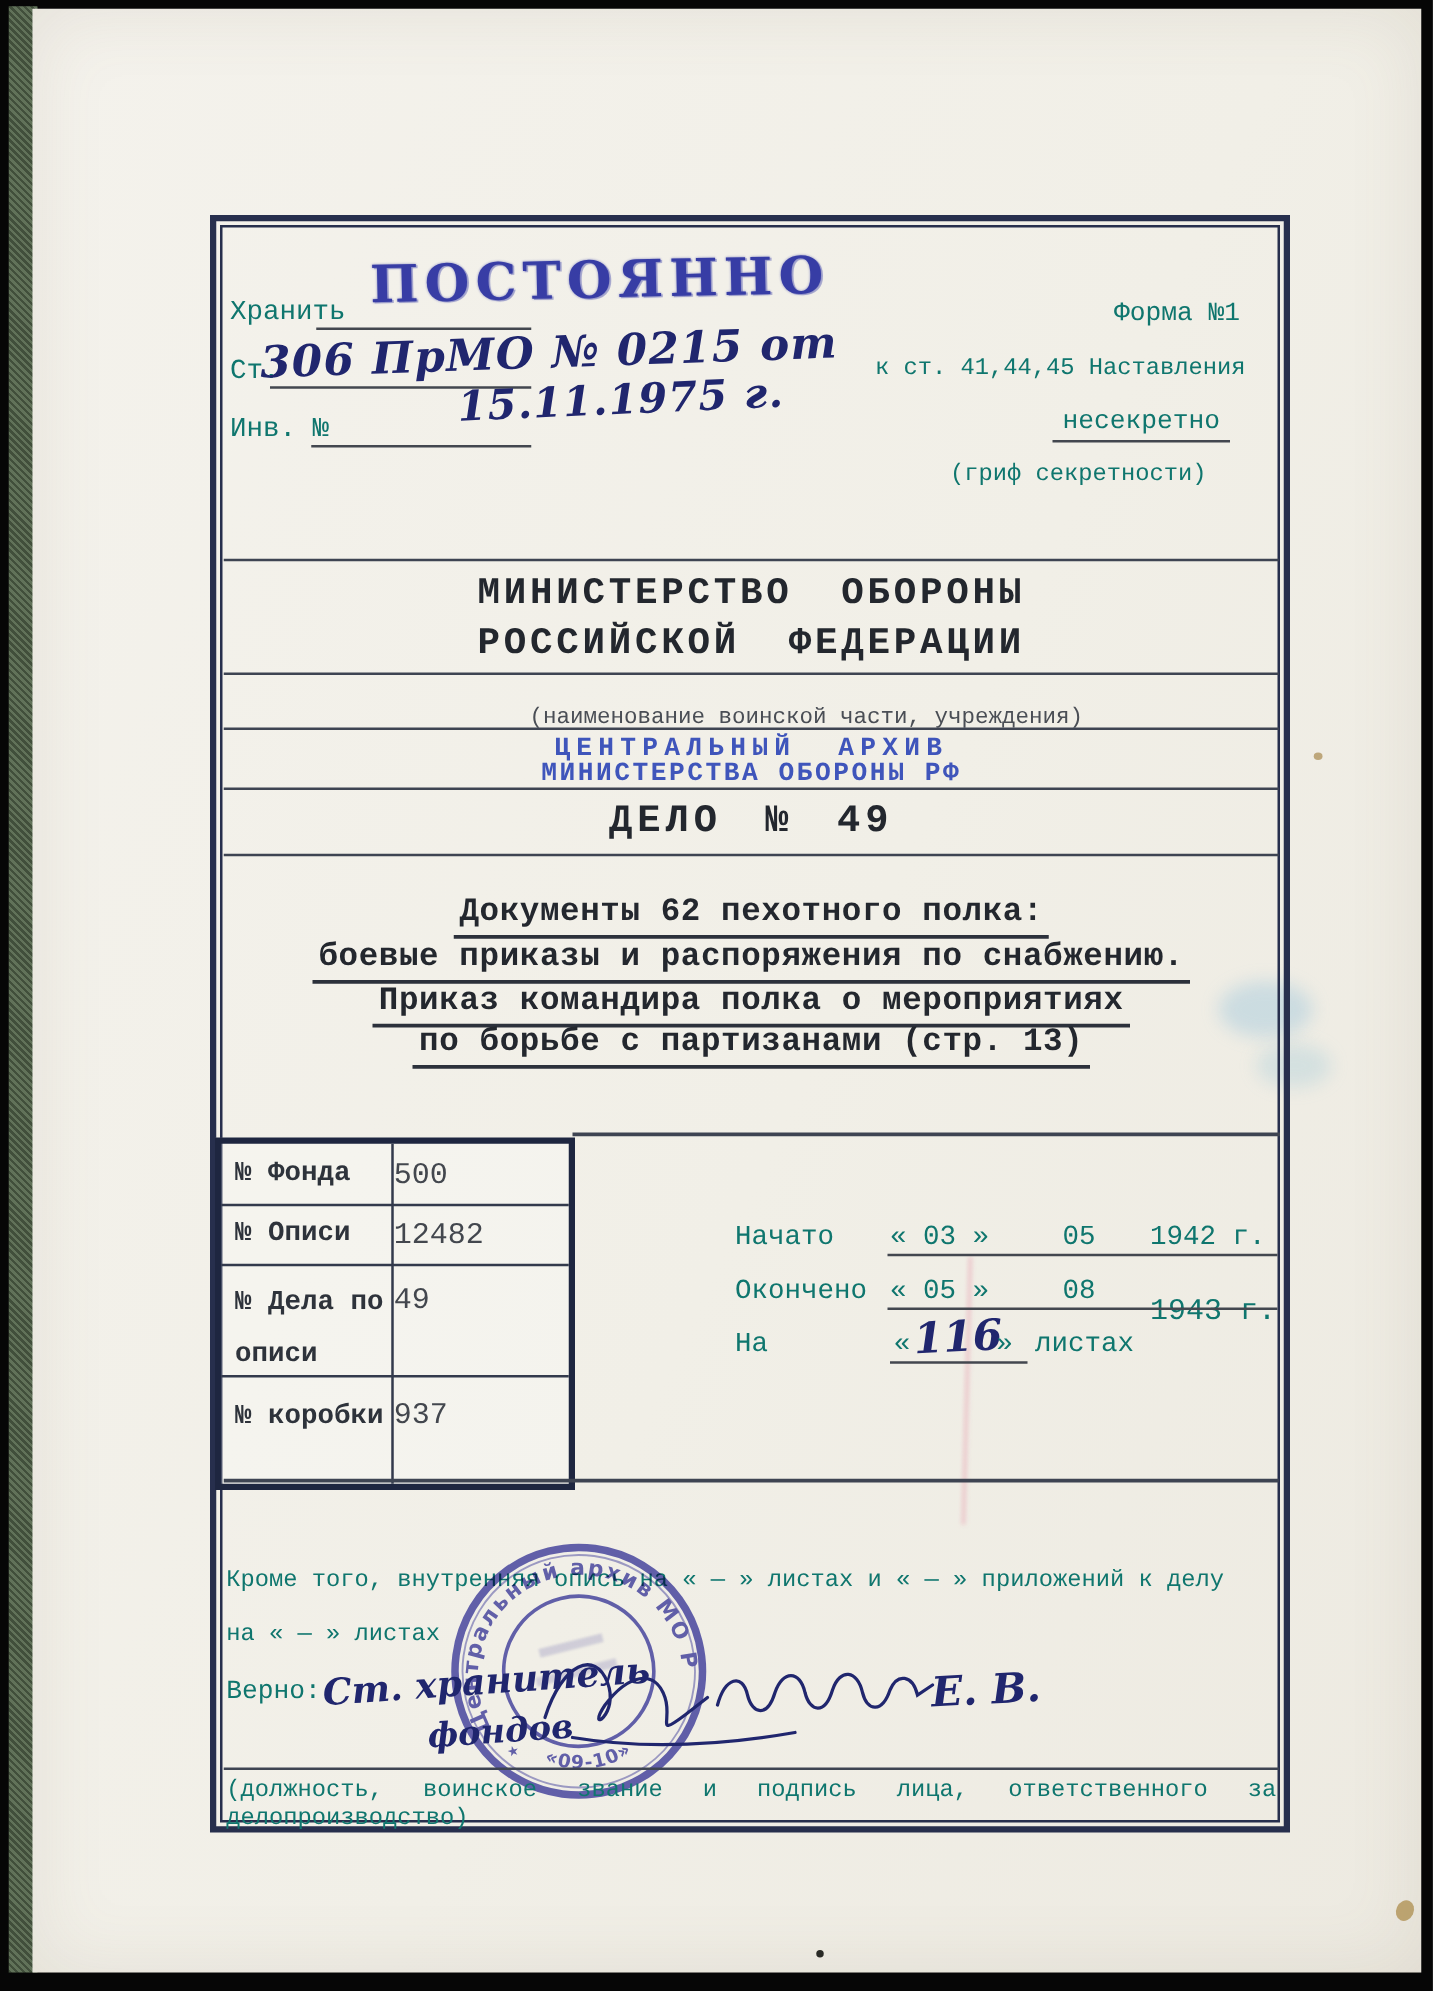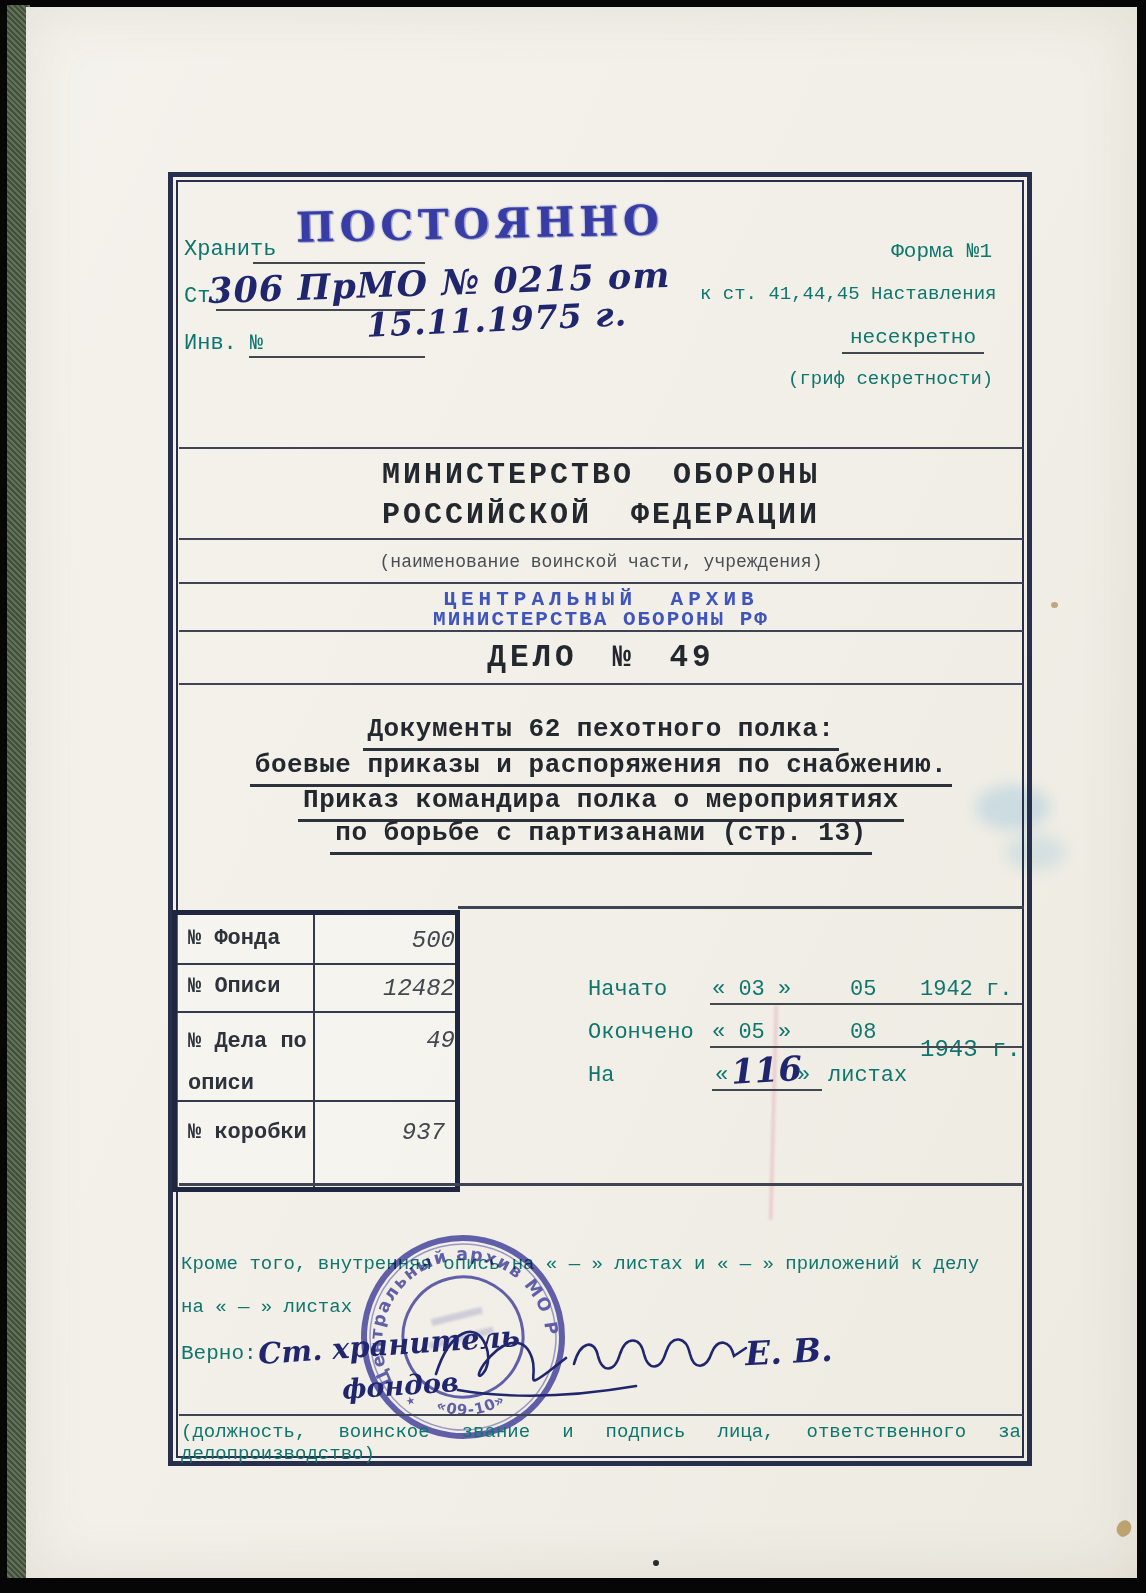--- a/index.html
+++ b/index.html
@@ -24,21 +24,21 @@
   .stamp-blue { color:#3f55bb; font-weight:bold; }
   .postoyanno { font-family:"DejaVu Serif", serif; font-weight:bold; font-size:41px; letter-spacing:5px;
           color:#2e34a2; transform:rotate(-1.2deg); opacity:.95;
           text-shadow:0 0 2px rgba(46,52,162,.65), 1.5px 1px 0 rgba(46,52,162,.35); }
   .reg-table { position:absolute; left:172px; top:910px; width:288px; height:282px;
           border:5px solid #1e2640; box-sizing:border-box; background:rgba(255,255,255,.25); }
   .reg-cell { position:absolute; box-sizing:border-box; }
   .reg-grid-v { position:absolute; left:136px; top:0; width:2px; height:100%; background:#333a4c; }
   .reg-grid-h { position:absolute; left:0; width:100%; height:2px; background:#333a4c; }
   .reg-label { font-size:22px; font-weight:bold; color:#2e333b; padding-left:11px; line-height:40px; }
-  .reg-value { font-size:24px; color:#43474e; text-align:right;font-style:italic; }
+  .reg-value { font-size:24px; color:#43474e; text-align:left; }
   .smudge { position:absolute; border-radius:50%; filter:blur(7px); }
   .speck { position:absolute; border-radius:50%; }
   .footer-just { text-align:justify; text-align-last:justify; white-space:normal; }
   svg { position:absolute; overflow:visible; }
 </style>
 </head>
 <body>
 
 <div class="scan">
   <div class="cover-green"></div>
@@ -65,27 +65,27 @@
 
   <div class="t ink" style="left:208px;top:262px;font-size:35px;transform:rotate(-2deg);letter-spacing:1px;">306 ПрМО № 0215 от</div>
   <div class="t ink" style="left:366px;top:300px;font-size:33px;transform:rotate(-2.5deg);letter-spacing:1px;">15.11.1975 г.</div>
 
   <div class="t" style="left:184px;top:331px;font-size:22px;">Инв. №</div>
   <div class="ul" style="left:249px;top:356px;width:176px;"></div>
 
   <div class="t" style="left:780px;top:240px;width:212px;text-align:right;font-size:21px;">Форма №1</div>
   <div class="t" style="left:700px;top:283px;font-size:19px;">к ст. 41,44,45 Наставления</div>
   <div class="t" style="left:842px;top:326px;font-size:21px;border-bottom:2px solid #43474f;padding:0 8px 3px 8px;">несекретно</div>
-  <div class="t" style="left:788px;top:368px;font-size:19px;">(гриф секретности)</div>
+  <div class="t" style="left:760px;top:368px;font-size:19px;">(гриф секретности)</div>
 
   <div class="rule" style="left:179px;top:447px;width:844px;"></div>
   <div class="center-row" style="top:458px;font-size:30px;font-weight:bold;letter-spacing:3px;word-spacing:18px;">МИНИСТЕРСТВО ОБОРОНЫ</div>
   <div class="center-row" style="top:498px;font-size:30px;font-weight:bold;letter-spacing:3px;word-spacing:18px;">РОССИЙСКОЙ ФЕДЕРАЦИИ</div>
   <div class="rule" style="left:179px;top:538px;width:844px;"></div>
-  <div class="center-row" style="top:552px;font-size:18px;color:#4a4e55;">(наименование воинской части, учреждения)</div>
+  <div class="center-row" style="top:564px;font-size:18px;color:#4a4e55;padding-left:44px;">(наименование воинской части, учреждения)</div>
   <div class="rule" style="left:179px;top:582px;width:844px;"></div>
 
   <div class="center-row stamp-blue" style="top:588px;font-size:21px;letter-spacing:5px;word-spacing:16px;">ЦЕНТРАЛЬНЫЙ АРХИВ</div>
   <div class="center-row stamp-blue" style="top:608px;font-size:21px;letter-spacing:2px;">МИНИСТЕРСТВА ОБОРОНЫ РФ</div>
   <div class="rule" style="left:179px;top:630px;width:844px;"></div>
 
   <div class="center-row" style="top:640px;font-size:31px;font-weight:bold;letter-spacing:4px;word-spacing:12px;">ДЕЛО № 49</div>
   <div class="rule" style="left:179px;top:683px;width:844px;"></div>
 
   <div class="center-row title-line" style="top:714px;">

